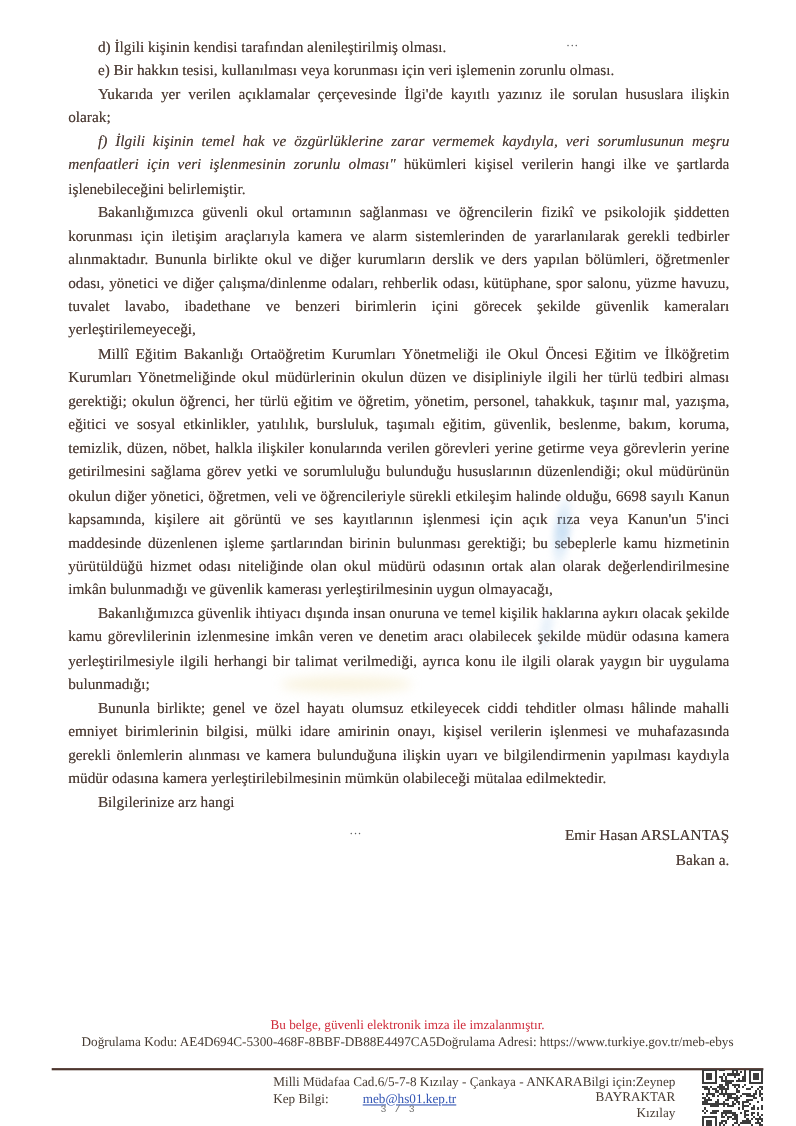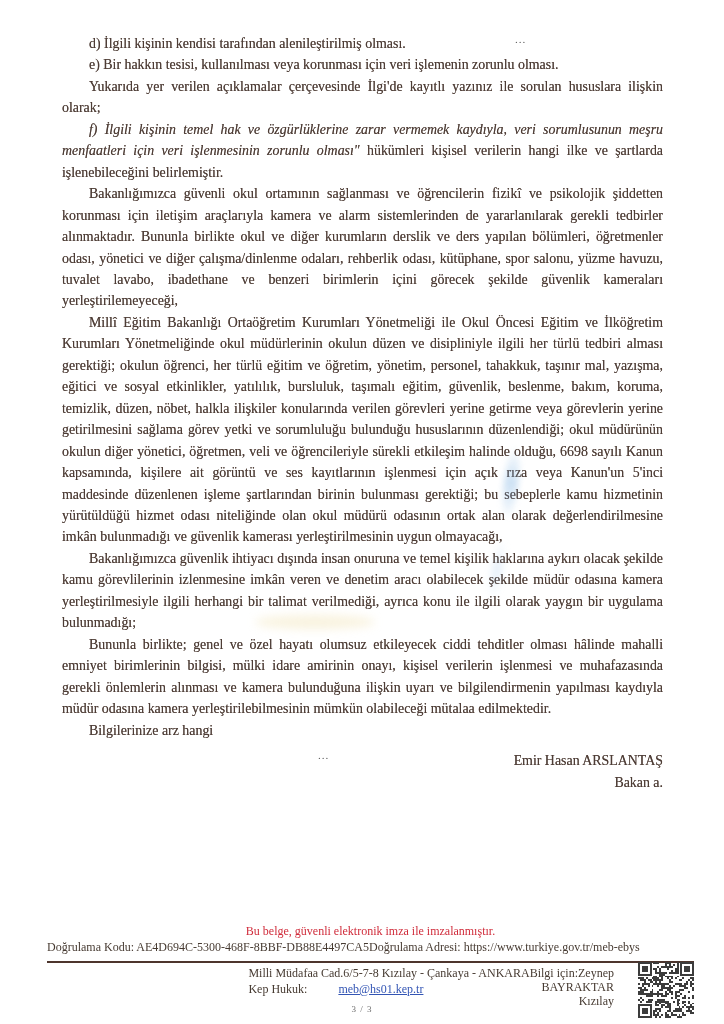--- a/index.html
+++ b/index.html
@@ -63,40 +63,40 @@
     left:47px;right:30px;top:924px;
     font-size:12px;line-height:14.5px;
     color:#463a31;
   }
   .footer-notice{
     text-align:center;
     color:#d02b3a;
     margin-bottom:1px;
   }
   .verify-row{
-    display:flex;justify-content:flex-start;
-    padding:0 0 7px 0;
+    display:flex;justify-content:center;
+    padding:0 0 17px 0;
   }
   .footer-rule{
     border:none;border-top:2px solid #4d352d;
     margin:0 0 3px 0;
   }
   .footer-cols{
     display:flex;justify-content:flex-end;align-items:flex-start;margin-left:48px;
   }
   .addr-left div{margin:0 0 1px 0;}
   .kep-link{color:#3355b4;text-decoration:underline;cursor:pointer;padding-left:28px;}
   .right-cluster{display:flex;align-items:flex-start;gap:24px;}
   .contact-block{text-align:right;line-height:14px;}
   .qr{width:56px;height:56px;display:block;margin-top:-4px;}
   .page-number{
     position:absolute;left:0;right:0;top:1004px;
     text-align:center;
     font-size:9px;color:#6d6d6d;letter-spacing:1px;
-    font-family:Liberation Serif, serif;
+    font-family:Liberation Mono, monospace;
   }
 </style>
 </head>
 <body>
 
 <div class="page">
 
   <span class="ellipsis top">...</span>
 
   <div class="doc-body">
@@ -126,21 +126,21 @@
     <div class="footer-notice">Bu belge, güvenli elektronik imza ile imzalanmıştır.</div>
     <div class="verify-row">
       <span>Doğrulama Kodu: AE4D694C-5300-468F-8BBF-DB88E4497CA5</span>
       <span>Doğrulama Adresi: https://www.turkiye.gov.tr/meb-ebys</span>
     </div>
     <hr class="footer-rule">
     <div class="footer-cols">
       <div class="addr-left">
         <div>Milli Müdafaa Cad.6/5-7-8  Kızılay - Çankaya - ANKARA</div>
         <div>
-          <span>Kep Hukuk: </span><span class="kep-link">meb@hs01.kep.tr</span>
+          <span>Kep Bilgi: </span><span class="kep-link">meb@hs01.kep.tr</span>
         </div>
       </div>
       <div class="right-cluster">
         <div class="contact-block">
             <div>Bilgi için:Zeynep</div>
             <div>BAYRAKTAR</div>
             <div>Kızılay</div>
           </div>
         <svg class="qr" id="qr-svg" viewBox="0 0 29 29" shape-rendering="crispEdges">
             <rect x="0" y="0" width="1" height="1" fill="#3c3c3c"></rect>

